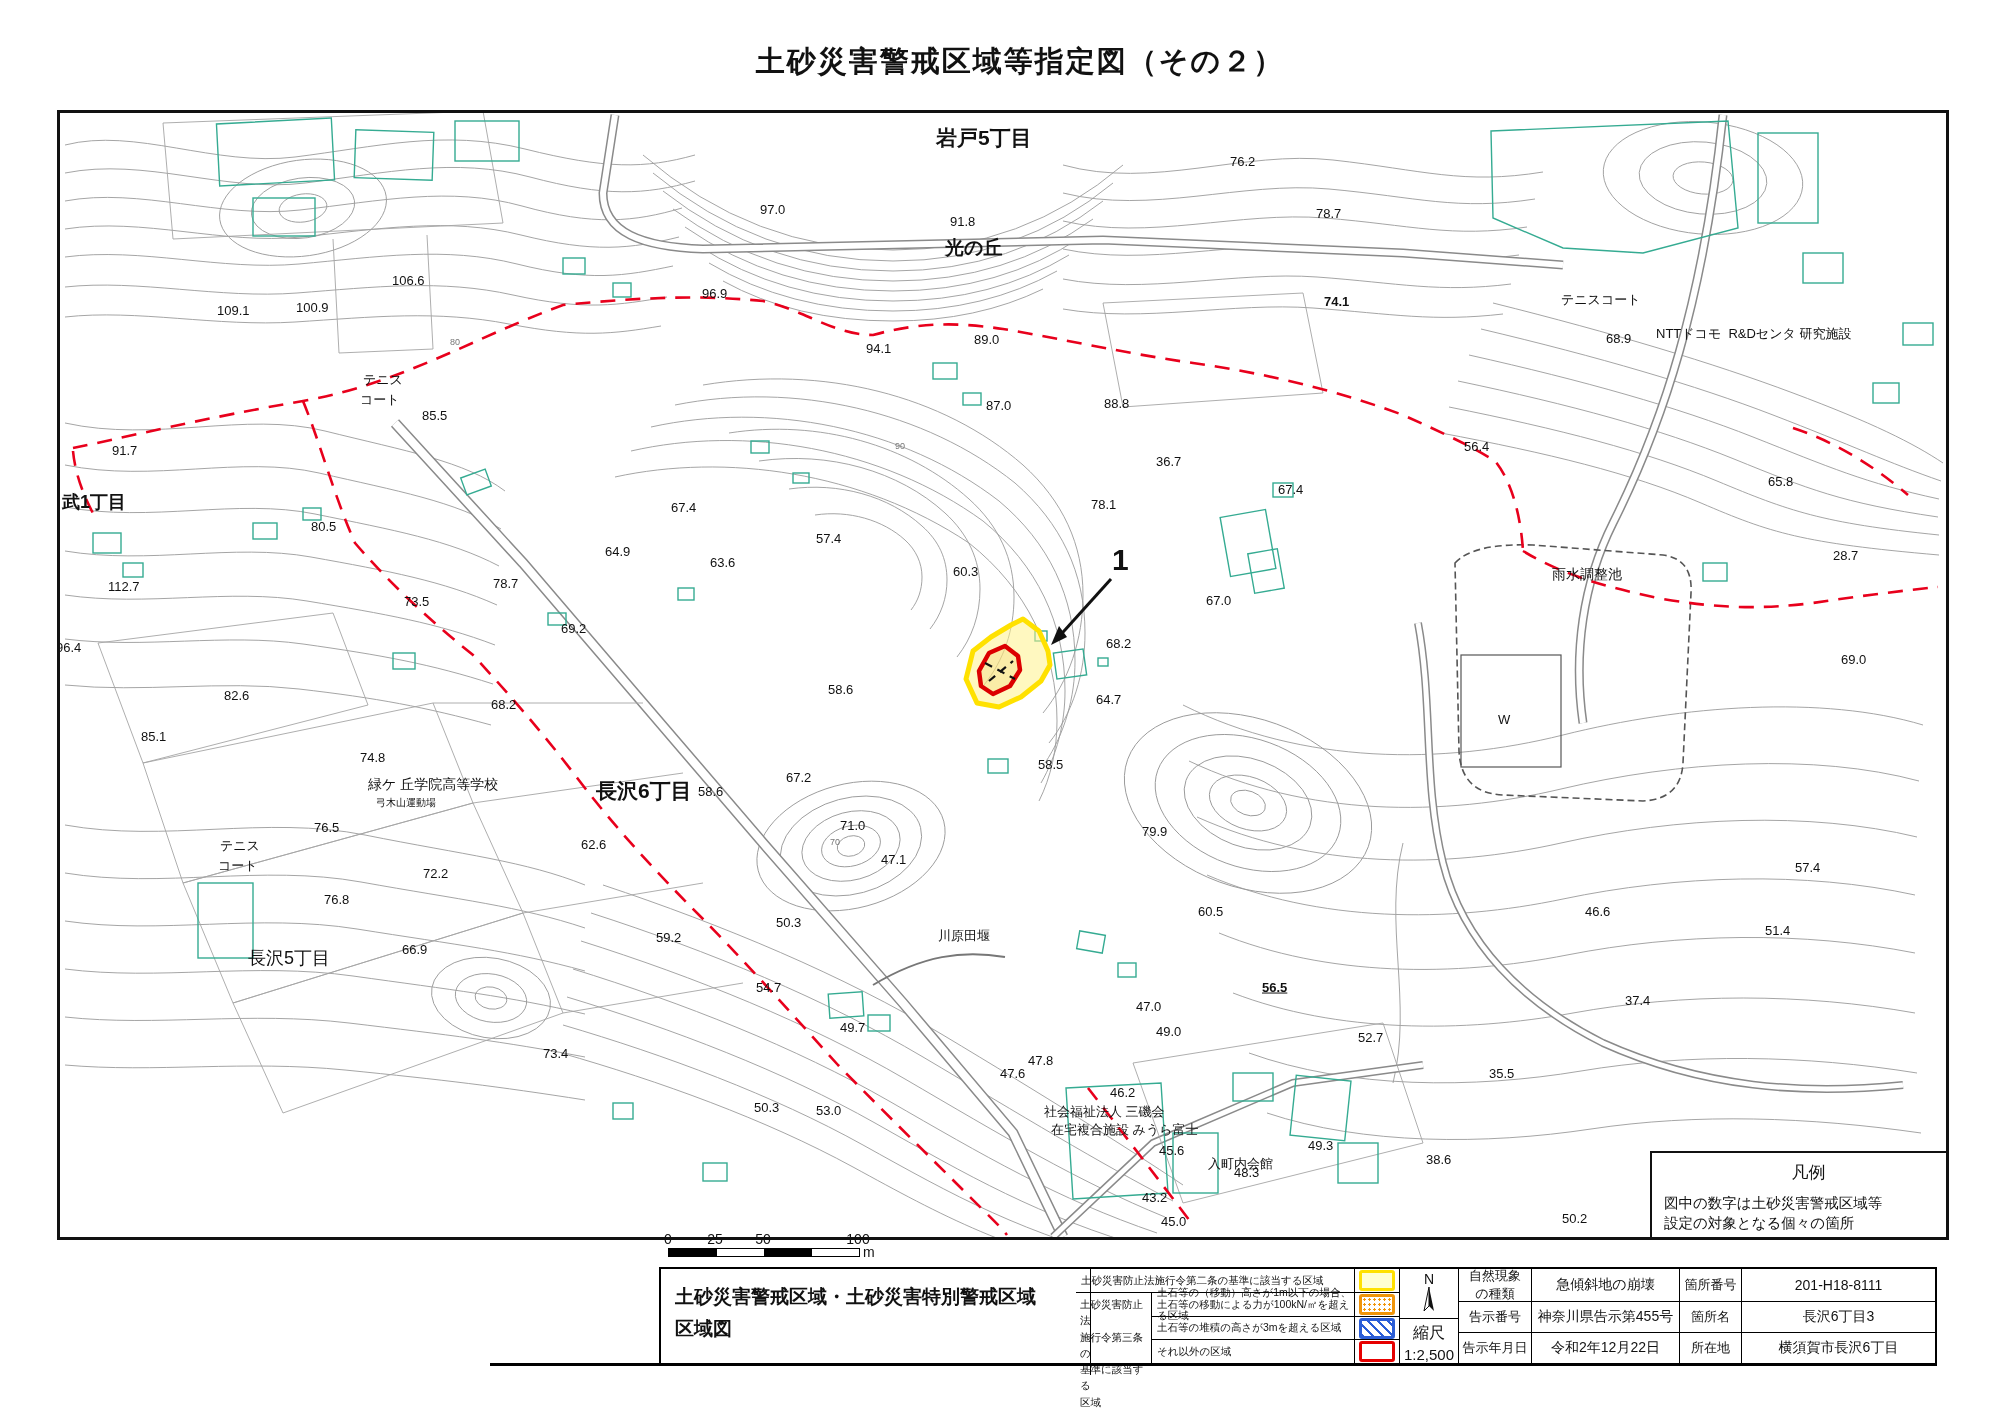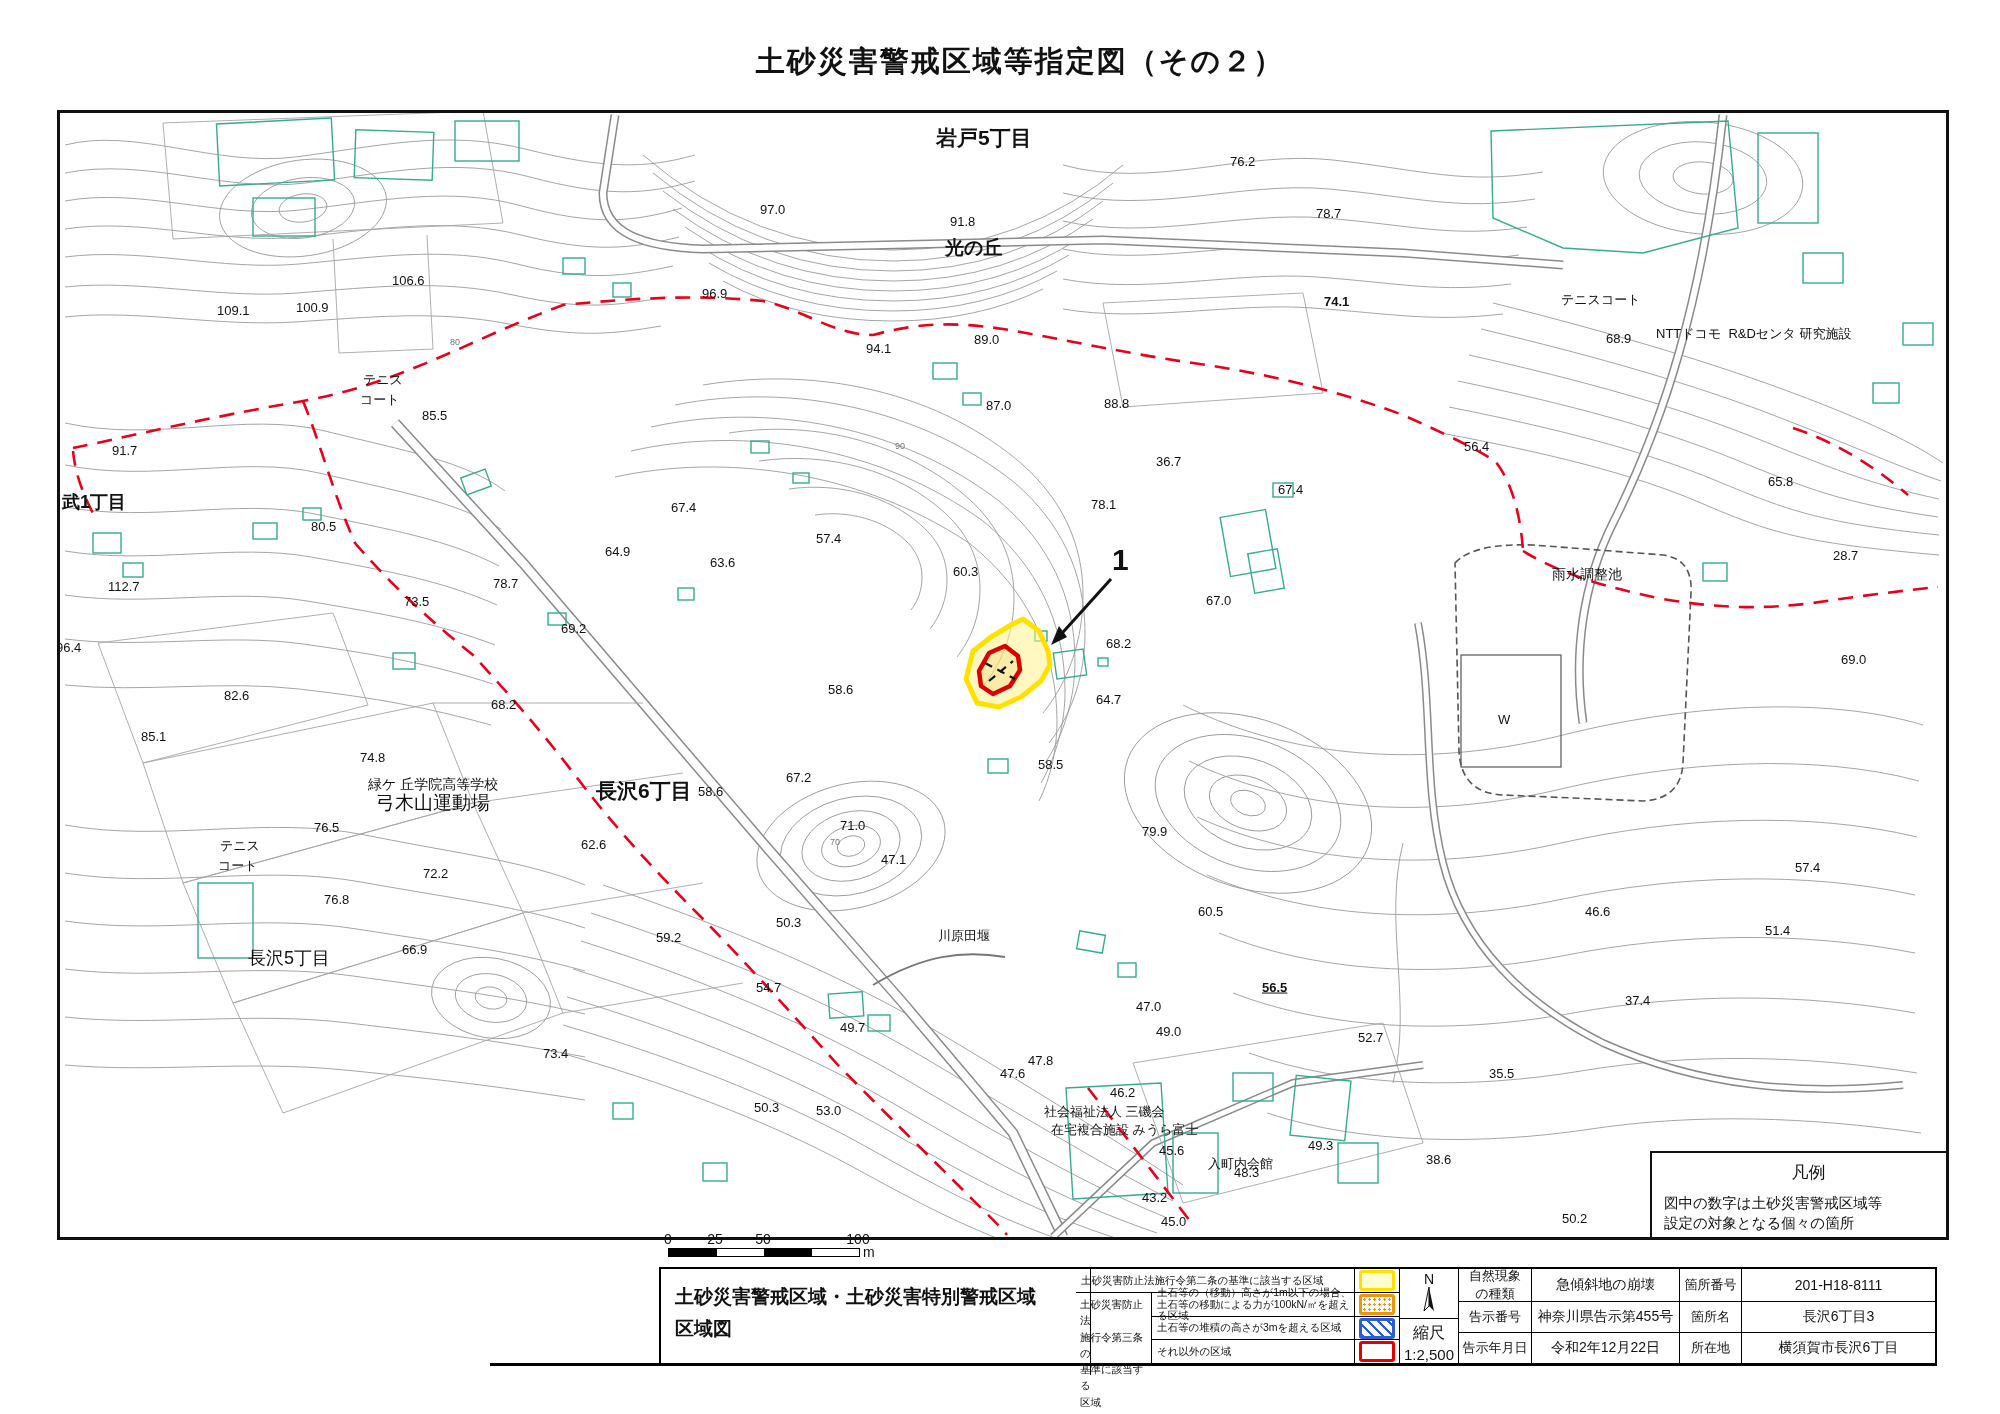--- a/index.html
+++ b/index.html
@@ -258,21 +258,21 @@
         <div class="mlabel" style="left: 190px; top: 845px; font-size: 18px; font-weight: normal;">長沢5丁目</div>
         <div class="mlabel" style="left: 305px; top: 267px; font-size: 13px;">テニス</div>
         <div class="mlabel" style="left: 302px; top: 287px; font-size: 13px;">コート</div>
         <div class="mlabel" style="left: 162px; top: 733px; font-size: 13px;">テニス</div>
         <div class="mlabel" style="left: 160px; top: 753px; font-size: 13px;">コート</div>
         <div class="mlabel" style="left: 1503px; top: 187px; font-size: 13px;">テニスコート</div>
         <div class="mlabel" style="left: 1598px; top: 221px; font-size: 13px;">NTTドコモ  R&amp;Dセンタ 研究施設</div>
         <div class="mlabel" style="left: 1494px; top: 461px; font-size: 14px;">雨水調整池</div>
         <div class="mlabel" style="left: 1440px; top: 607px; font-size: 13px;">W</div>
         <div class="mlabel" style="left: 310px; top: 671px; font-size: 14px;">緑ケ 丘学院高等学校</div>
-        <div class="mlabel" style="left: 318px; top: 690px; font-size: 19px;">弓木山運動場</div>
+        <div class="mlabel" style="left: 318px; top: 690px; font-size: 10px;">弓木山運動場</div>
         <div class="mlabel" style="left: 880px; top: 823px; font-size: 13px;">川原田堰</div>
         <div class="mlabel" style="left: 986px; top: 999px; font-size: 13px;">社会福祉法人 三磯会</div>
         <div class="mlabel" style="left: 993px; top: 1017px; font-size: 13px;">在宅複合施設 みうら富士</div>
         <div class="mlabel" style="left: 1150px; top: 1051px; font-size: 13px;">入町内会館</div>
         <div class="mlabel" style="left: 702px; top: 97px;">97.0</div>
         <div class="mlabel" style="left: 892px; top: 109px;">91.8</div>
         <div class="mlabel" style="left: 1172px; top: 49px;">76.2</div>
         <div class="mlabel" style="left: 1258px; top: 101px;">78.7</div>
         <div class="mlabel" style="left: 334px; top: 168px;">106.6</div>
         <div class="mlabel" style="left: 644px; top: 181px;">96.9</div>

